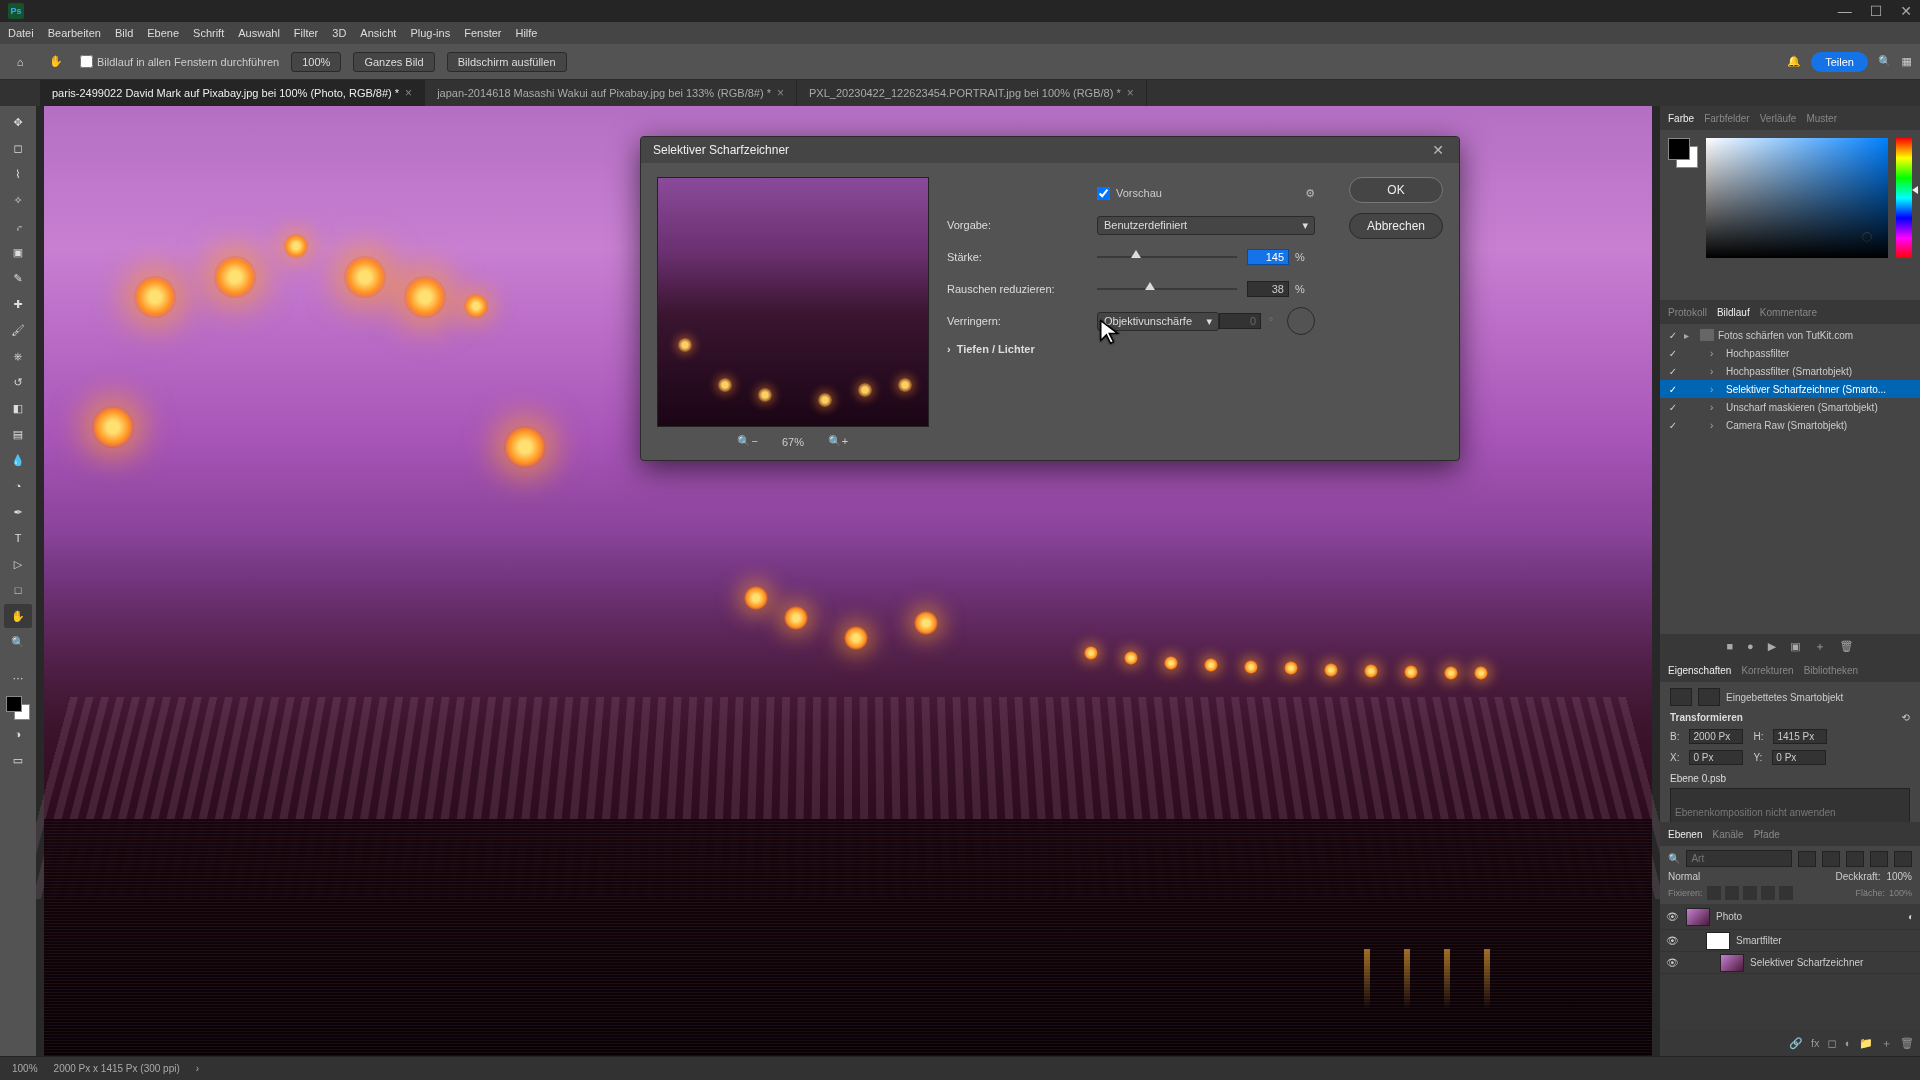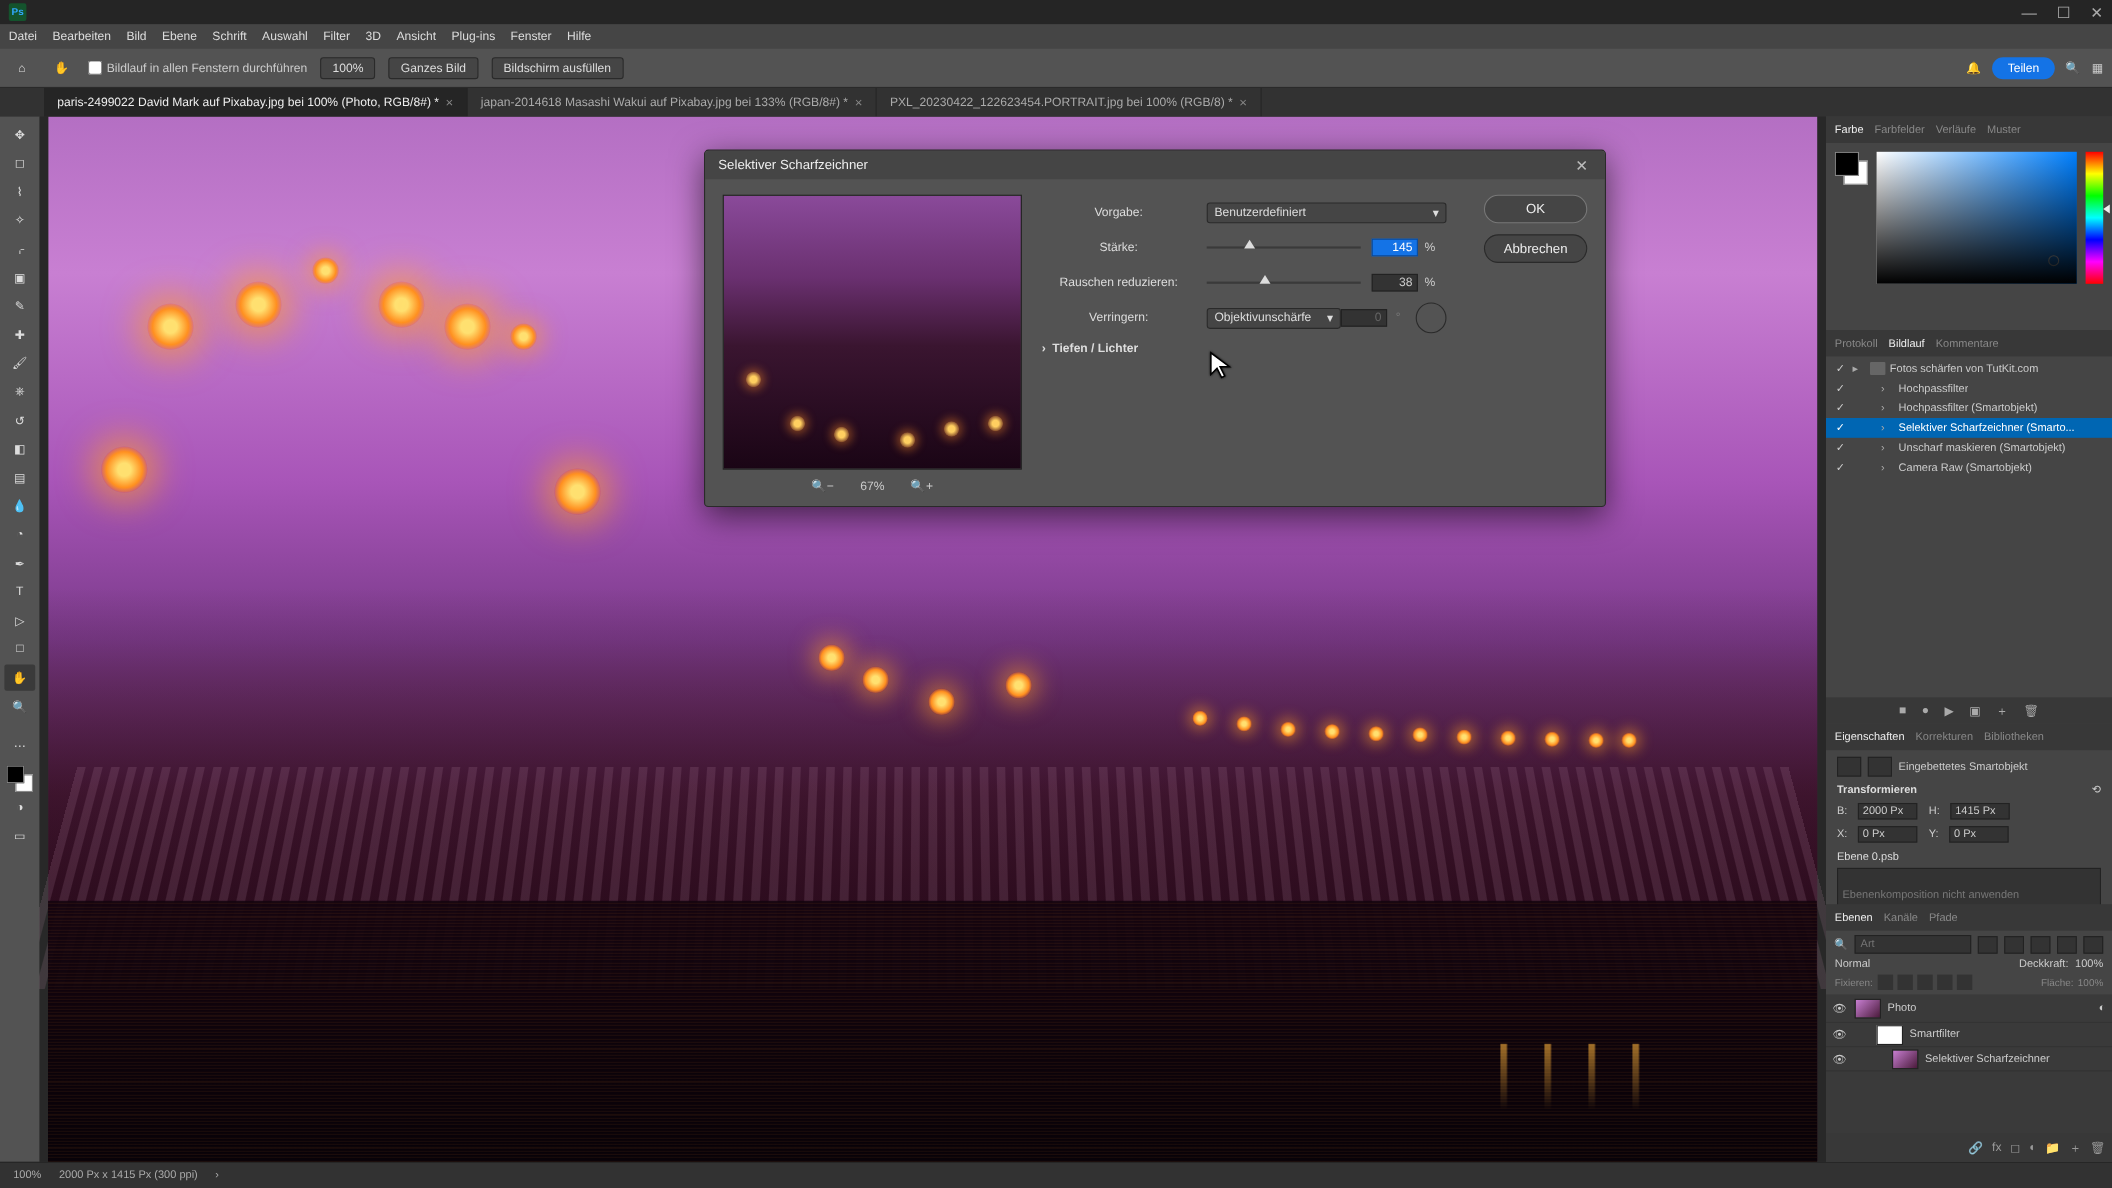--- a/index.html
+++ b/index.html
@@ -107,21 +107,21 @@
 .dialog { position: absolute; left: 640px; top: 136px; width: 820px; background: #535353; border: 1px solid #2a2a2a; box-shadow: 0 8px 30px rgba(0,0,0,.6); border-radius: 4px; }
 .dlg-title { height: 26px; display: flex; align-items: center; padding: 0 12px; font-size: 12px; color: #eee; background: #454545; border-radius: 4px 4px 0 0; }
 .dlg-close { margin-left: auto; color: #bbb; font-size: 14px; width:18px;height:18px;display:flex;align-items:center;justify-content:center; }
 .dlg-body { display: flex; padding: 14px 16px 12px; gap: 18px; }
 .dlg-preview { width: 272px; }
 .pv-img { width: 272px; height: 250px; background: linear-gradient(180deg,#8a4a9a 0%, #6a3070 30%, #3a1530 55%, #1a0515 100%); border: 1px solid #222; position: relative; overflow:hidden; }
 .pv-img .pg{position:absolute;width:14px;height:14px;border-radius:50%;background:radial-gradient(circle,#ffcf60 30%,rgba(255,120,30,.3) 80%,transparent);box-shadow:0 0 8px 3px rgba(255,140,40,.4);}
 .pv-zoom { display: flex; align-items: center; justify-content: center; gap: 24px; margin-top: 8px; color: #ccc; }
 .dlg-controls { flex: 1; display: flex; flex-direction: column; }
 .dlg-row { display: flex; align-items: center; height: 32px; }
-.dlg-label { width: 150px; text-align: center; padding-right: 10px; font-size: 11px; color: #ddd; }
+.dlg-label { width: 150px; text-align: left; padding-right: 10px; font-size: 11px; color: #ddd; }
 .dlg-slider { flex: 1; height: 2px; background: #3a3a3a; position: relative; margin-right: 10px; max-width: 140px; }
 .dlg-slider .hndl { position: absolute; top: -6px; width: 0; height: 0; border-left: 5px solid transparent; border-right: 5px solid transparent; border-bottom: 8px solid #ddd; transform: translateX(-50%); }
 .dlg-val { width: 42px; background: #333; border: 1px solid #222; color: #ccc; text-align: right; padding: 1px 4px; font-size: 11px; }
 .dlg-val.hl { background: #1473e6; color: #fff; border-color: #0a4a9a; }
 .dlg-unit { width: 24px; padding-left: 6px; font-size: 11px; color: #ccc; }
 .dlg-select { flex: 1; background: #454545; border: 1px solid #2a2a2a; padding: 2px 6px; font-size: 11px; color: #ddd; max-width: 240px; display: flex; align-items: center; justify-content: space-between; border-radius: 3px; }
 .dlg-check { display: flex; align-items: center; gap: 6px; }
 .dlg-gear { margin-left: auto; color: #bbb; }
 .dlg-buttons { width: 110px; display: flex; flex-direction: column; gap: 10px; padding-left: 16px; }
 .dlg-btn { padding: 5px 0; text-align: center; border: 1px solid #2a2a2a; border-radius: 14px; font-size: 12px; color: #eee; background: #454545; }
@@ -460,20 +460,27 @@
         <div class="pg" style="left:240px;top:200px;"></div>
       </div>
       <div class="pv-zoom">
         <span>🔍−</span>
         <span>67%</span>
         <span>🔍+</span>
       </div>
     </div>
     <div class="dlg-controls">
 
+      <div class="dlg-row" style="justify-content:flex-start;padding-left:150px;">
+        <label class="dlg-check">
+          <input type="checkbox" checked="" style="">
+          <span>Vorschau</span>
+        </label>
+        <span class="dlg-gear">⚙</span>
+      </div>
 
       <div class="dlg-row">
         <div class="dlg-label">Vorgabe:</div>
         <div class="dlg-select">
           <span>Benutzerdefiniert</span>
             <span>▾</span>
         </div>
       </div>
 
       <div class="dlg-row">

